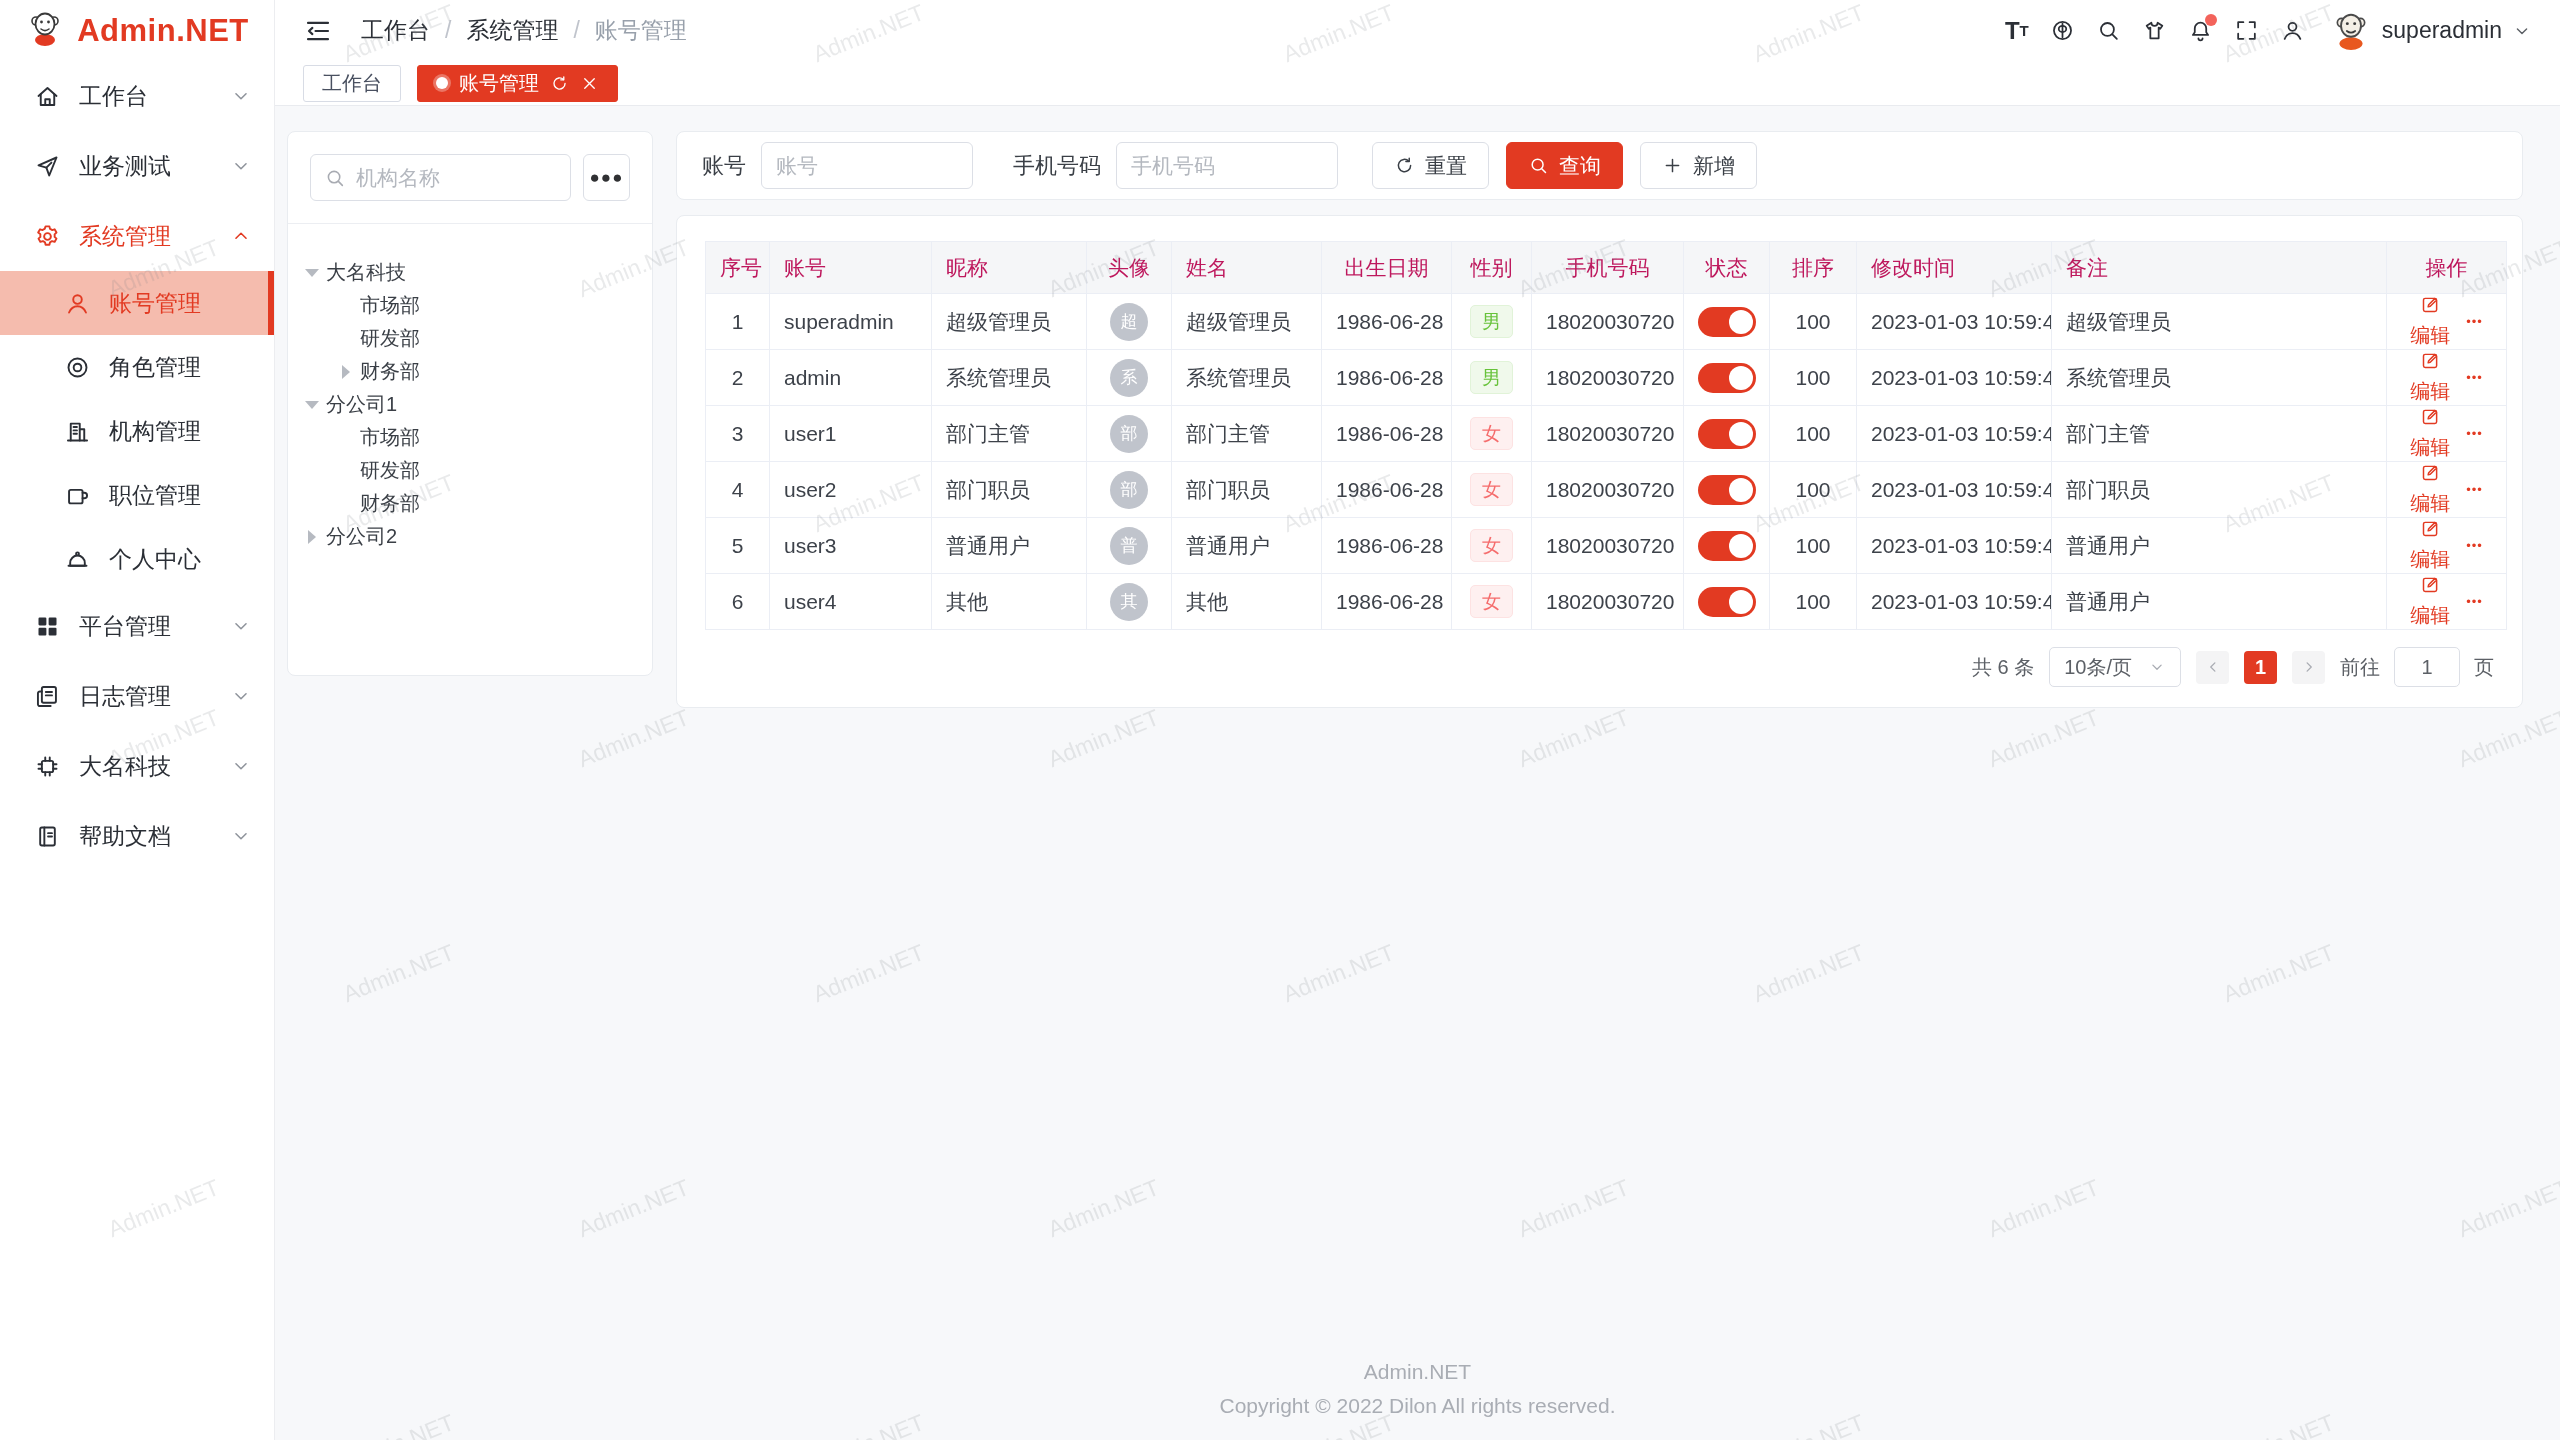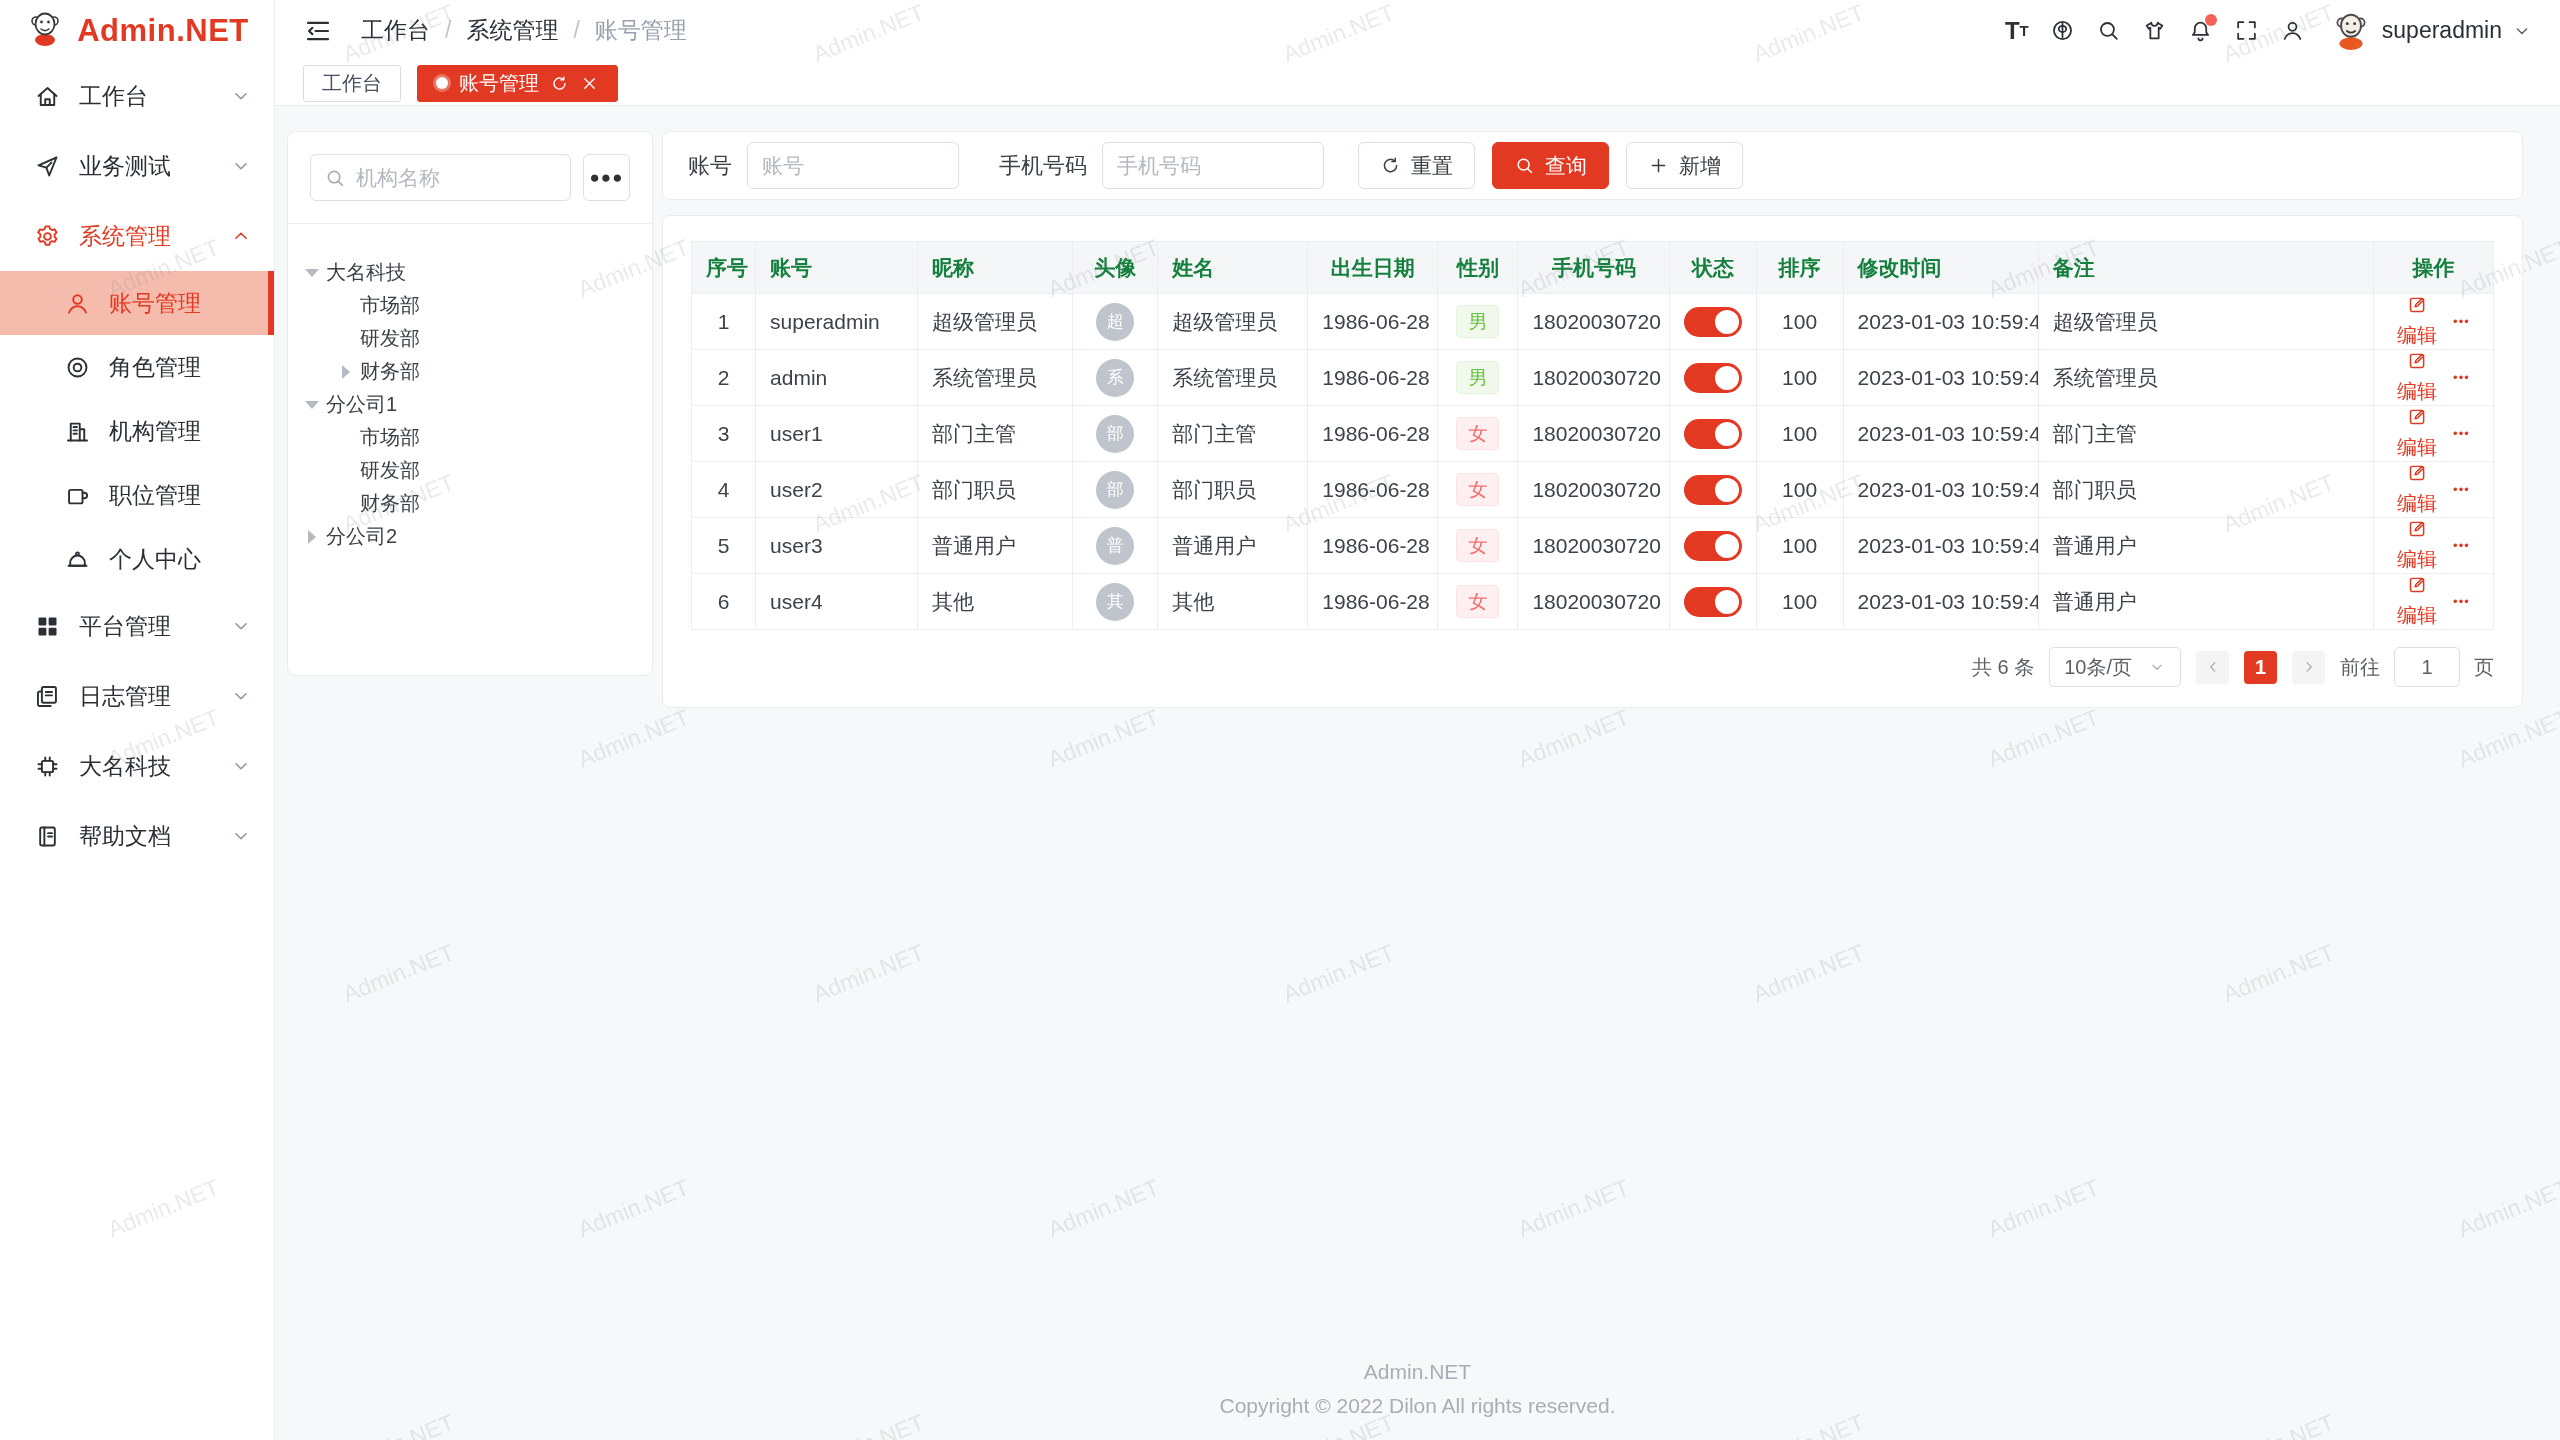--- a/index.html
+++ b/index.html
@@ -41,21 +41,21 @@
   .avatar-img { width: 42px; height: 42px; }
 
   
   .tabbar { height: 45px; background: #fff; border-bottom: 1px solid #e9ebef; display: flex; align-items: center; padding: 0 28px; gap: 16px; }
   .tab { height: 37px; display: inline-flex; align-items: center; gap: 11px; padding: 0 18px; border: 1px solid #d8dce5; border-radius: 3px; background: #fff; font-size: 20px; color: #495060; cursor: pointer; }
   .tab.active { background: #e23a22; border-color: #e23a22; color: #fff; }
   .tab-dot { width: 12px; height: 12px; border-radius: 50%; background: #fff; box-shadow: 0 0 0 3px rgba(255,255,255,.3); }
   .tab-ic { width: 19px; height: 19px; color: #fff; cursor: pointer; }
 
   
-  .content { flex: 1; display: flex; align-items: flex-start; gap: 9px; padding: 25px 37px 0 12px; min-height: 0; }
+  .content { flex: 1; display: flex; align-items: flex-start; gap: 23px; padding: 25px 37px 0 12px; min-height: 0; }
   .card { background: #fff; border: 1px solid #e9ecf0; border-radius: 8px; }
 
   .tree-card { width: 366px; min-width: 366px; height: 545px; padding: 22px 0; }
   .tree-head { display: flex; gap: 12px; padding: 0 22px; }
   .tree-search { flex: 1; height: 47px; border: 1px solid #dcdfe6; border-radius: 6px; display: flex; align-items: center; gap: 10px; padding: 0 13px; }
   .tree-search .g { width: 22px; height: 22px; color: #a8abb2; flex: none; }
   .tree-search input { border: none; outline: none; width: 100%; font-size: 21px; color: #303133; font-family: inherit; }
   .tree-search input::placeholder { color: #b4b8bf; }
   .more-btn { width: 47px; height: 47px; flex: none; border: 1px solid #dcdfe6; border-radius: 6px; display: flex; align-items: center; justify-content: center; font-size: 17px; letter-spacing: 1px; color: #303133; cursor: pointer; }
   .tree-divider { border-top: 1px solid #eceef2; margin: 22px 0 32px; }
@@ -72,21 +72,21 @@
   .f-input::placeholder { color: #b4b8bf; }
   .f-input.phone { width: 222px; }
   .gap40 { width: 40px; } .gap34 { width: 34px; } .gap17 { width: 17px; }
   .btn { height: 47px; display: inline-flex; align-items: center; gap: 10px; padding: 0 21px; border: 1px solid #dcdfe6; border-radius: 6px; background: #fff; font-size: 21px; color: #3a3f46; cursor: pointer; white-space: nowrap; }
   .btn .g { width: 21px; height: 21px; }
   .btn.primary { background: #e23a22; border-color: #e23a22; color: #fff; }
 
   .table-card { padding: 25px 28px 20px; }
   table { width: 100%; border-collapse: collapse; table-layout: fixed; font-size: 21px; color: #3d424a; }
   th, td { border: 1px solid #ebeef5; height: 52px; padding: 0 14px; overflow: hidden; white-space: nowrap; }
-  th { background: #f5f6f8; font-weight: 700; color: #15803d; text-align: left; }
+  th { background: #f5f6f8; font-weight: 400; color: #be185d; text-align: left; }
   th.c, td.c { text-align: center; }
   .avatar { width: 38px; height: 38px; border-radius: 50%; background: #c0c4cc; color: #fff; display: inline-flex; align-items: center; justify-content: center; font-size: 17px; vertical-align: middle; }
   .tag { display: inline-block; padding: 6px 11px; border-radius: 5px; font-size: 19px; line-height: 1; }
   .tag.male { background: #f0f9eb; border: 1px solid #e1f3d8; color: #67c23a; }
   .tag.female { background: #fef0f0; border: 1px solid #fde2e2; color: #f56c6c; }
   .toggle { width: 58px; height: 30px; border-radius: 16px; background: #e23a22; position: relative; display: inline-block; vertical-align: middle; cursor: pointer; }
   .toggle .knob { position: absolute; top: 3px; right: 3px; width: 24px; height: 24px; border-radius: 50%; background: #fff; }
   .ops { display: flex; align-items: center; justify-content: center; gap: 16px; color: #e23a22; }
   .op-edit { display: inline-flex; align-items: center; gap: 7px; font-size: 20px; cursor: pointer; flex-direction: column; }
   .op-edit .g { width: 21px; height: 21px; }

